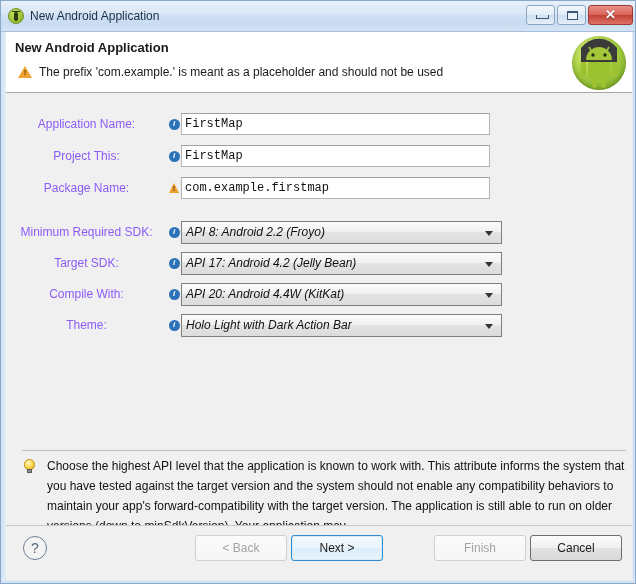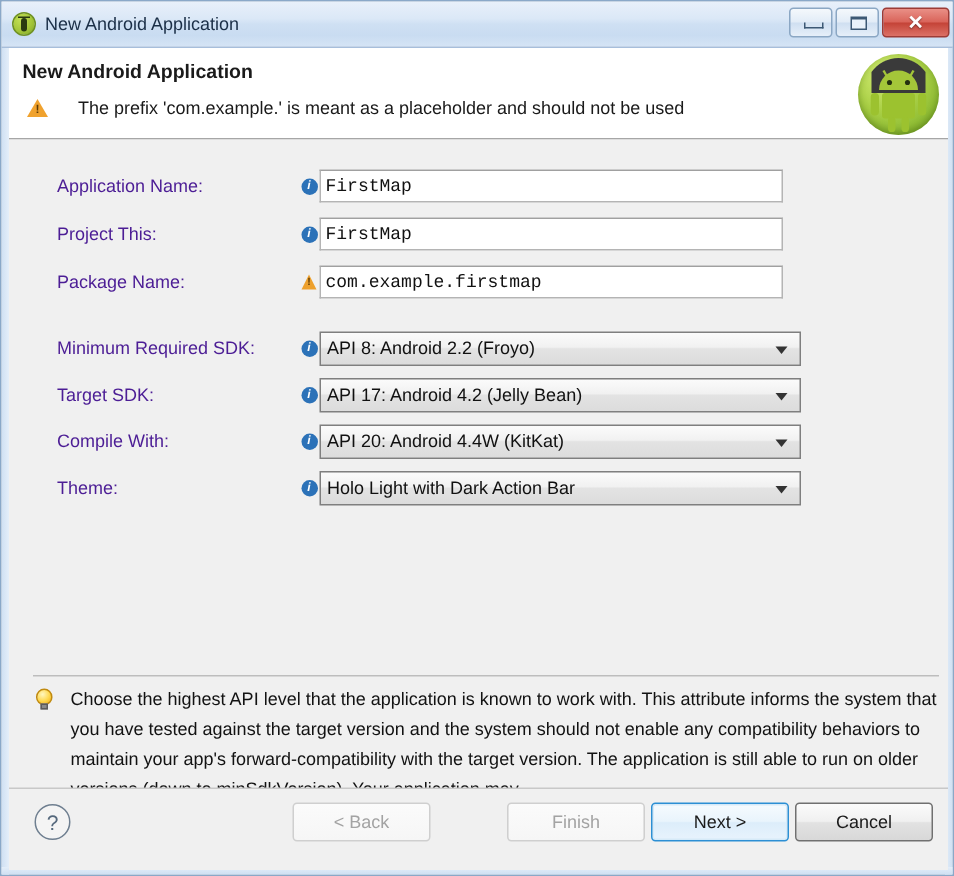--- a/index.html
+++ b/index.html
@@ -154,21 +154,21 @@
   }
   #header-msg-row {
     position: absolute;
     left: 12px; top: 33px;
     display: flex;
     align-items: center;
   }
   #header-msg-text {
     font-size: 12px;
     color: #1a1a1a;
-    margin-left: 20px;
+    margin-left: 7px;
   }
   .warn-tri {
     width: 0; height: 0;
     border-left: 7px solid transparent;
     border-right: 7px solid transparent;
     border-bottom: 12px solid #f0a22e;
     position: relative;
     flex: 0 0 auto;
   }
   .warn-tri::after {
@@ -209,25 +209,24 @@
 
   .frow {
     position: absolute;
     left: 0;
     height: 26px;
     display: flex;
     align-items: center;
   }
   .flabel {
     width: 161px;
-    text-align: left;
-    font-size: 12px;
-    color: #4c1d95;
+    text-align: center;
+    font-size: 12px;
+    color: #8b5cf6;
     white-space: nowrap;
-    padding-left: 32px;
   }
   .ficon {
     width: 14px;
     display: flex;
     justify-content: center;
     align-items: center;
     flex: 0 0 auto;
   }
   .info-dot {
     width: 11px; height: 11px;
@@ -288,20 +287,21 @@
     background: linear-gradient(to bottom, #fbfbfb 0%, #f1f1f1 45%, #e3e3e3 50%, #dcdcdc 100%);
     position: relative;
     display: flex;
     align-items: center;
   }
   .combo-text {
     font-size: 12px;
     color: #111111;
     padding-left: 4px;
     white-space: nowrap;
+    font-style: italic;
   }
   .combo-arrow {
     position: absolute;
     right: 8px; top: 9px;
     width: 0; height: 0;
     border-left: 4px solid transparent;
     border-right: 4px solid transparent;
     border-top: 5px solid #333333;
   }
 
@@ -541,19 +541,19 @@
       </span>
       <span id="help-text">Choose the highest API level that the application is known to work with. This attribute informs the system that you have tested against the target version and the system should not enable any compatibility behaviors to maintain your app's forward-compatibility with the target version. The application is still able to run on older versions (down to minSdkVersion). Your application may</span>
     </div>
   </div>
 
   <div id="footer-sep"></div>
   <div id="footer">
     <div id="help-circle">?</div>
     <div id="btnbar">
       <div class="btn disabled">&lt; Back</div>
+      <div class="btn default">Next &gt;</div>
       <div class="btn disabled">Finish</div>
-      <div class="btn default">Next &gt;</div>
       <div class="btn focus-dark">Cancel</div>
     </div>
   </div>
 
 </div>
 
 </body></html>

